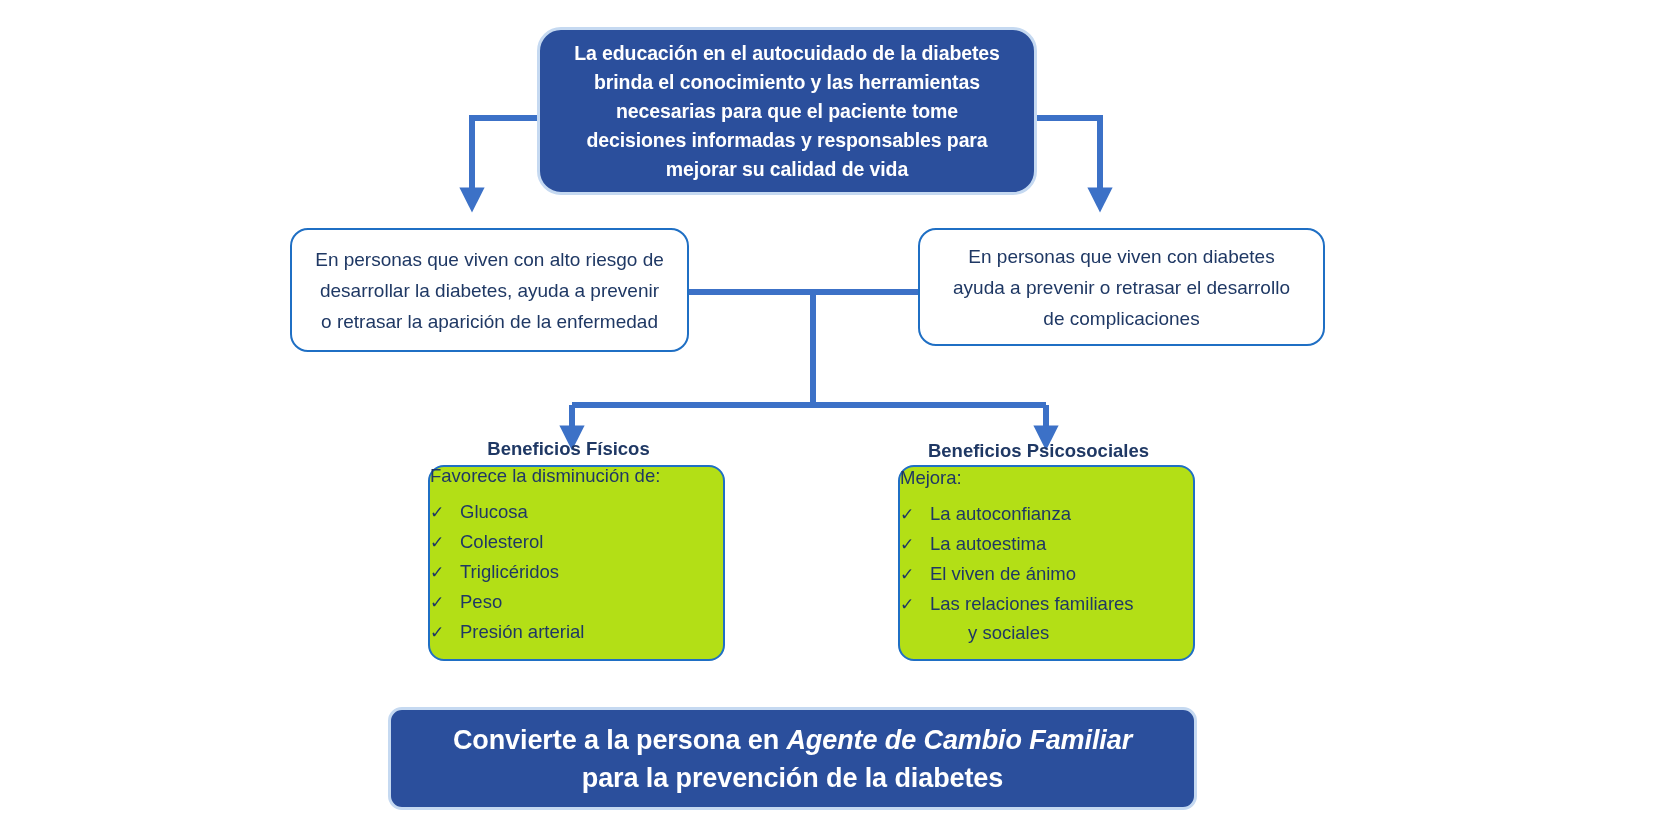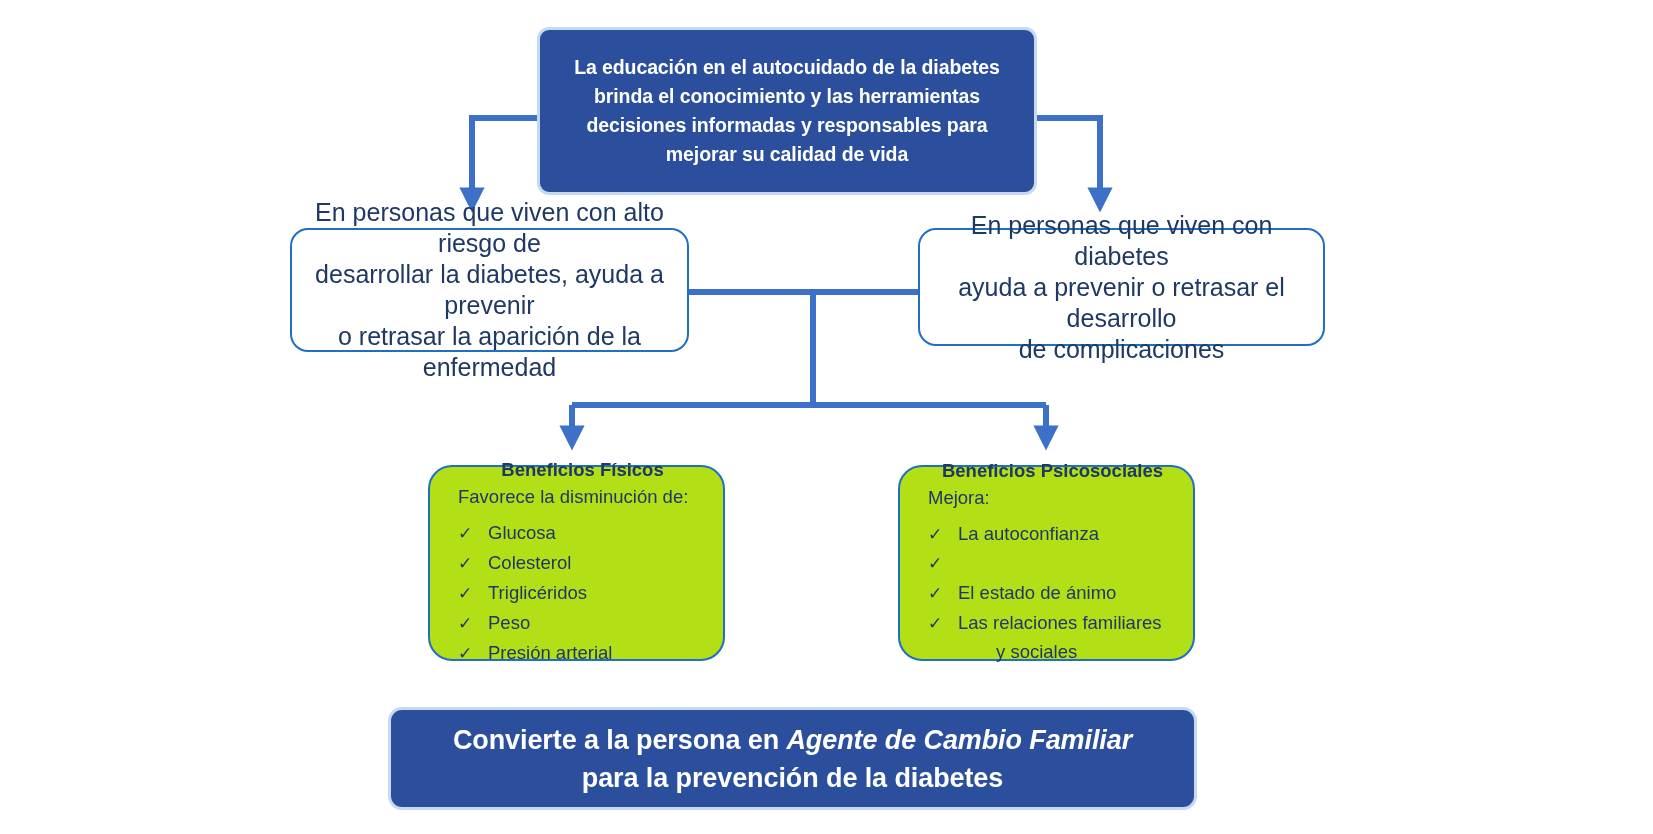--- a/index.html
+++ b/index.html
@@ -31,21 +31,21 @@
     box-sizing: border-box;
     display: flex;
     flex-direction: column;
     justify-content: center;
   }
 
   
   .blue-box {
     background: #2B4F9C;
     border: 3px solid #C5D9F1;
-    border-radius: 12px;
+    border-radius: 24px;
     color: #ffffff;
     text-align: center;
     font-weight: bold;
     letter-spacing: -0.1px;
   }
   #root-box {
     left: 537px;
     top: 27px;
     width: 500px;
     height: 168px;
@@ -55,21 +55,21 @@
   }
   #root-box .line { display: block; }
 
   
   .white-box {
     background: #ffffff;
     border: 2.5px solid #1F6FC4;
     border-radius: 18px;
     color: #1F3864;
     text-align: center;
-    font-size: 25px;
+    font-size: 19px;
     line-height: 31px;
     padding: 4px 16px;
   }
   #branch-left {
     left: 290px;
     top: 228px;
     width: 399px;
     height: 124px;
   }
   #branch-right {
@@ -77,24 +77,24 @@
     top: 228px;
     width: 407px;
     height: 118px;
   }
   .white-box .line { display: block; }
 
   
   .green-box {
     background: #B3DF16;
     border: 2.5px solid #1F6FC4;
-    border-radius: 24px;
+    border-radius: 16px;
     color: #1F3864;
-    padding: 10px 16px 12px 28px;
-    justify-content: center;
+    padding: 10px 16px 12px 0;
+    justify-content: flex-end;
   }
   #benefits-physical {
     left: 428px;
     top: 465px;
     width: 297px;
     height: 196px;
   }
   #benefits-psychosocial {
     left: 898px;
     top: 465px;
@@ -175,20 +175,21 @@
 
       <path d="M 572 405 L 572 438" marker-end="url(#arrowBlue)"></path>
 
       <path d="M 1046 405 L 1046 438" marker-end="url(#arrowBlue)"></path>
     </g>
   </svg>
 
   <div class="node blue-box" id="root-box">
     <span class="line">La educación en el autocuidado de la diabetes</span>
     <span class="line">brinda el conocimiento y las herramientas</span>
+    <span class="line">necesarias para que el paciente tome</span>
     <span class="line">decisiones informadas y responsables para</span>
     <span class="line">mejorar su calidad de vida</span>
   </div>
 
   <div class="node white-box" id="branch-left">
     <span class="line">En personas que viven con alto riesgo de</span>
     <span class="line">desarrollar la diabetes, ayuda a prevenir</span>
     <span class="line">o retrasar la aparición de la enfermedad</span>
   </div>
 
@@ -228,24 +229,25 @@
   <div class="node green-box" id="benefits-psychosocial">
     <div class="gb-title">Beneficios Psicosociales</div>
     <div class="gb-lead">Mejora:</div>
     <ul>
       <li>
         <span class="tick">✓</span>
         <span class="txt">La autoconfianza</span>
       </li>
       <li>
         <span class="tick">✓</span>
-      </li>
-      <li>
-        <span class="tick">✓</span>
-        <span class="txt">El estado de ánimo</span>
+        <span class="txt">La autoestima</span>
+      </li>
+      <li>
+        <span class="tick">✓</span>
+        <span class="txt">El viven de ánimo</span>
       </li>
       <li>
         <span class="tick">✓</span>
         <span class="txt">
           <span>Las relaciones familiares</span>
           <span class="wrap2">y sociales</span>
         </span>
       </li>
     </ul>
   </div>

